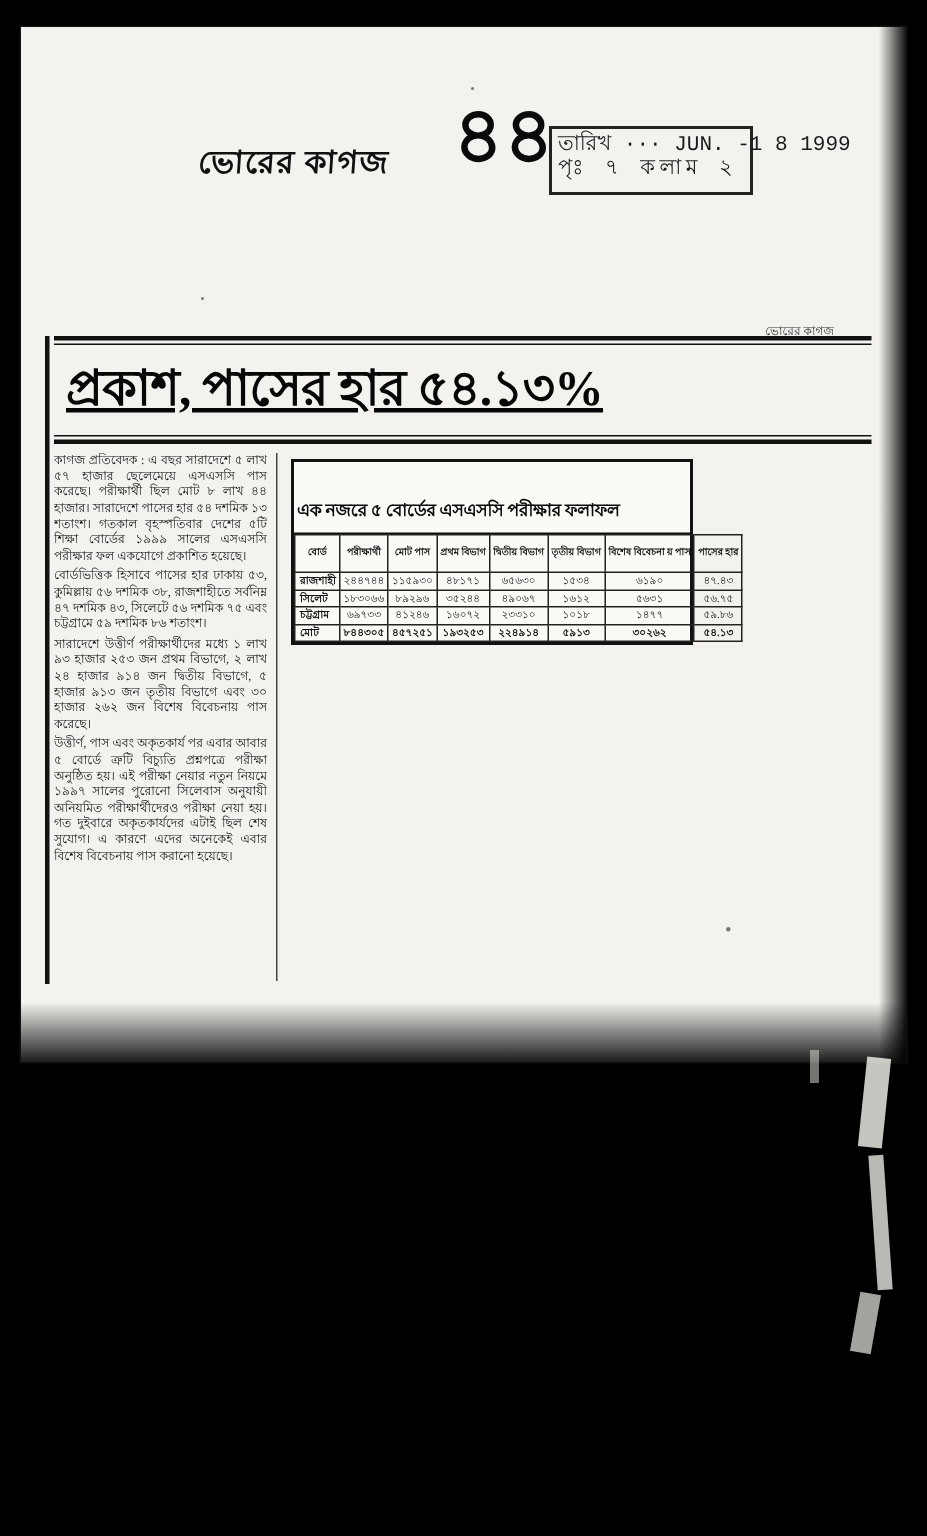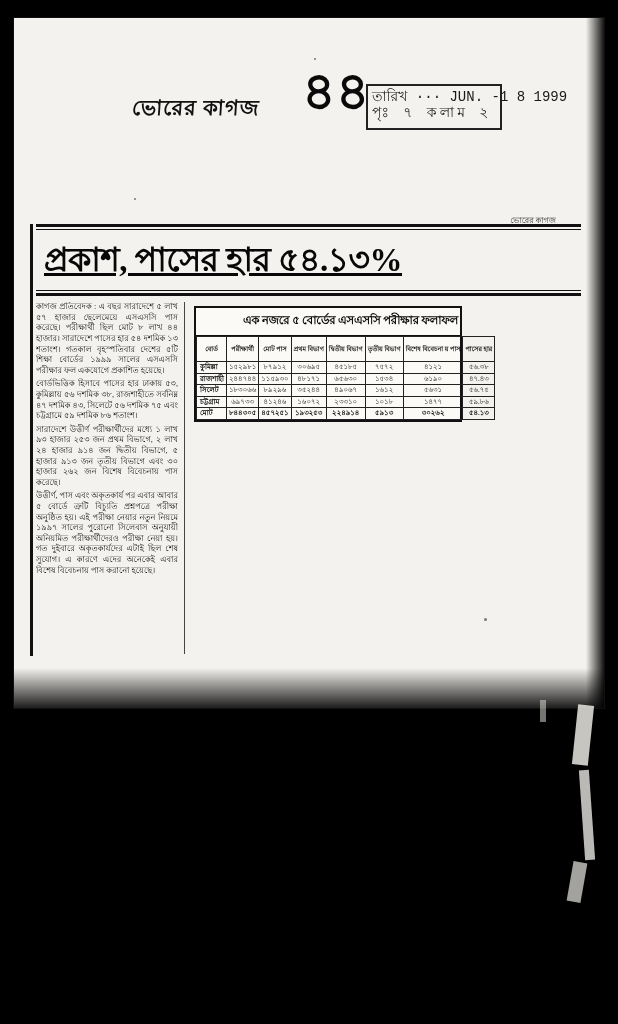--- a/index.html
+++ b/index.html
@@ -182,28 +182,29 @@
   .table-box {
     position: absolute;
     left: 160px;
     top: 4px;
     width: 268px;
     border: 2px solid #111;
     background: #fbfaf7;
     box-sizing: border-box;
   }
   .table-title {
-    text-align: right;
+    text-align: left;
     font-family: "Liberation Serif", serif;
     font-size: 11.5px;
     font-weight: bold;
     color: #0b0b0b;
     padding: 4px 2px 4px 2px;
     border-bottom: 1px solid #111;
     letter-spacing: -0.2px;
+    margin-top: 20px;
   }
   table.result {
     border-collapse: collapse;
     width: 100%;
     font-family: "Liberation Serif", serif;
     font-size: 7px;
     color: #111;
   }
   table.result th,
   table.result td {
@@ -291,30 +292,20 @@
                 <th>মোট পাস</th>
                 <th>প্রথম বিভাগ</th>
                 <th>দ্বিতীয় বিভাগ</th>
                 <th>তৃতীয় বিভাগ</th>
                 <th>বিশেষ বিবেচনা য় পাস</th>
                 <th>পাসের হার</th>
               </tr>
             </thead>
             <tbody>
               <tr>
-                <td class="board">কুমিল্লা</td>
-                <td>১৫২৯৮১</td>
-                <td>৮৭৯১২</td>
-                <td>৩০৬৯৫</td>
-                <td>৪৫১৮৫</td>
-                <td>৭৫৭২</td>
-                <td>৪১২১</td>
-                <td>৫৬.৩৮</td>
-              </tr>
-              <tr>
                 <td class="board">রাজশাহী</td>
                 <td>২৪৪৭৪৪</td>
                 <td>১১৫৯৩০</td>
                 <td>৪৮১৭১</td>
                 <td>৬৫৬৩০</td>
                 <td>১৫৩৪</td>
                 <td>৬১৯০</td>
                 <td>৪৭.৪৩</td>
               </tr>
               <tr>

